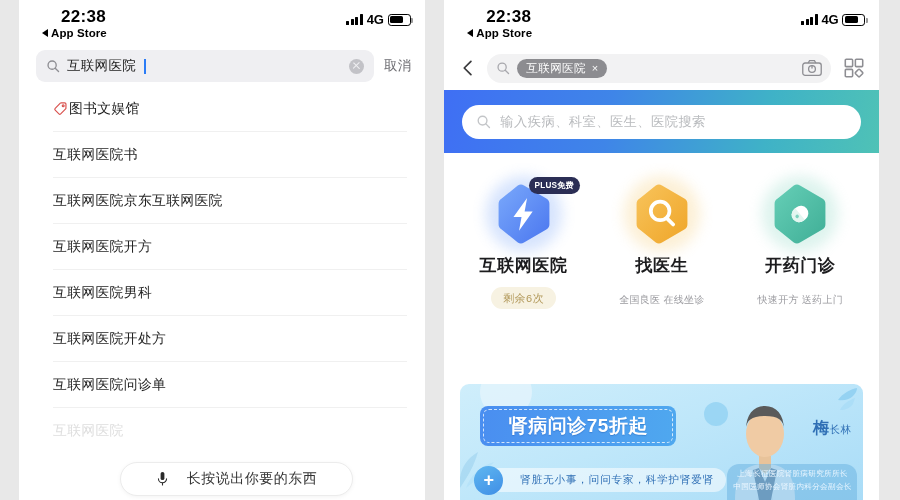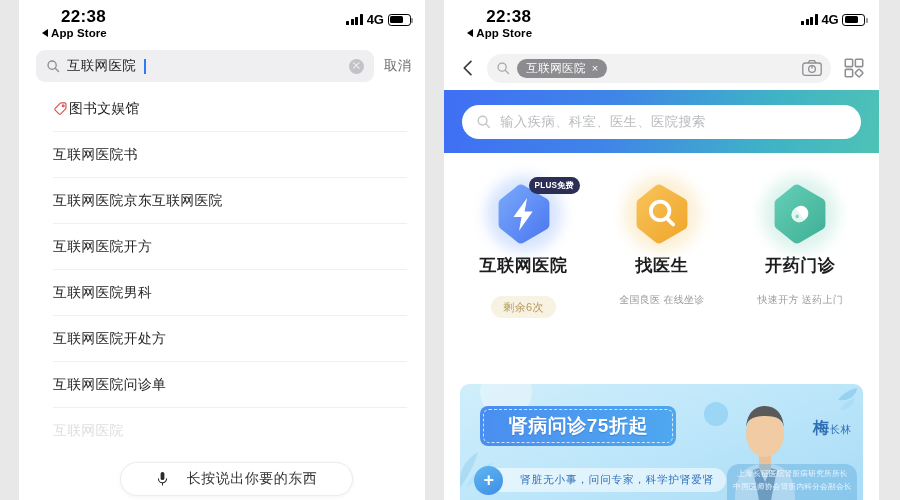--- a/index.html
+++ b/index.html
@@ -127,22 +127,22 @@
     position: absolute; top: -6px; left: 36px; z-index: 4;
     background: #2b2e55; color: #fff; border-radius: 9px;
     font-size: 8.2px; padding: 2.5px 6px 3px 6px; letter-spacing: .2px; white-space: nowrap;
     font-weight: bold;
   }
   .svc-title {
     margin-top: 9px; font-size: 17px; font-weight: bold; color: #1c1c1e; letter-spacing: .6px;
   }
   .svc-sub { margin-top: 16px; font-size: 10px; color: #9a9a9f; letter-spacing: .3px; }
   .svc-badge {
-    margin-top: 19px; background: #f7f2e2; color: #b39a5c; font-size: 11px;
-    padding: 3.5px 12px; border-radius: 11px; letter-spacing: .3px;
+    margin-top: 10px; background: #f7f2e2; color: #b39a5c; font-size: 11px;
+    padding: 3.5px 12px; border-radius: 11px; letter-spacing: .3px; font-family: Liberation Mono, monospace;
   }
 
   
   .banner {
     position: absolute; left: 16px; right: 16px; bottom: 0; height: 116px;
     border-radius: 9px 9px 0 0; overflow: hidden;
     background: linear-gradient(160deg,#cfeefb 0%,#bfe7fa 45%,#a9dcf7 100%);
   }
   .b-blob { position: absolute; border-radius: 50%; }
   .b-blob.b1 { width: 24px; height: 24px; background: #8fd0f2; left: 244px; top: 18px; opacity: .75; }

